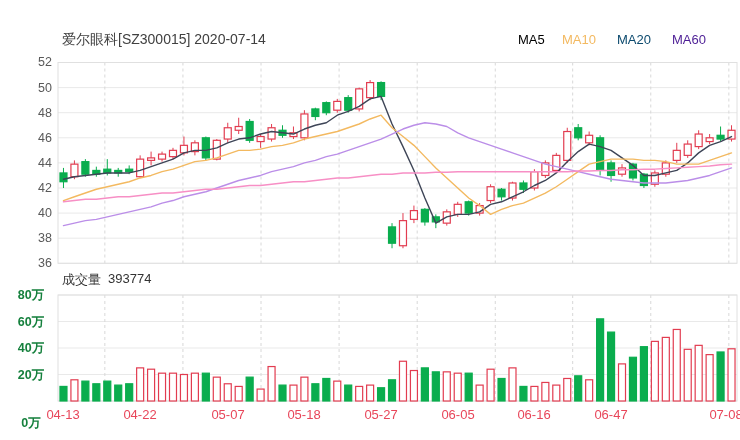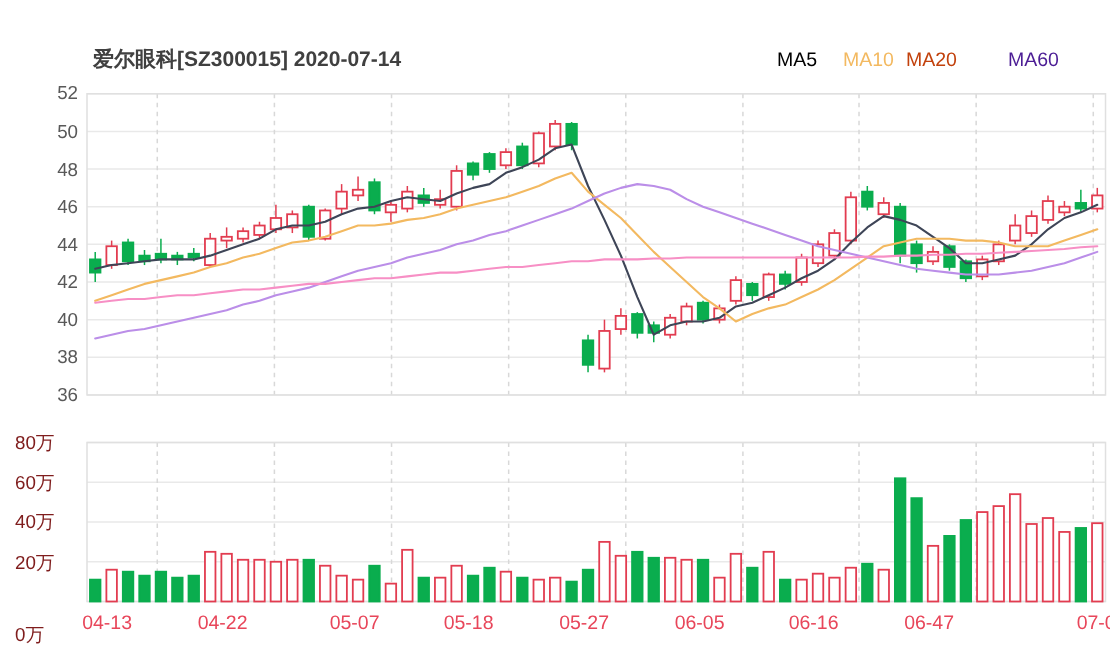--- a/index.html
+++ b/index.html
@@ -1,24 +1,24 @@
 <!DOCTYPE html>
 <html><head>
 <meta charset="utf-8">
 <style>
   html,body{margin:0;padding:0;background:#fff;}
   .chart-root{position:relative;width:740px;height:440px;background:#fff;overflow:hidden;
     font-family:"Liberation Sans","DejaVu Sans",sans-serif;}
   .abs{position:absolute;white-space:nowrap;}
-  .title{left:62px;top:31px;font-size:14px;color:#404040;font-weight:bold;}
+  .title{left:62px;top:31px;font-size:14px;color:#404040;}
   .legend-item{top:32px;font-size:13px;font-weight:500;}
   .vol-header{left:62px;top:271px;font-size:13px;color:#333;display:flex;gap:7px;}
   .ylab{width:32px;text-align:right;font-size:12.5px;color:#595959;height:16px;line-height:16px;}
-  .vlab{left:10px;width:42px;text-align:left;font-size:12.5px;color:#7f1d1d;height:16px;line-height:16px;}
-  .xlab{width:50px;text-align:right;top:407px;font-size:13px;color:#e8465a;height:16px;line-height:16px;}
+  .vlab{left:10px;width:42px;text-align:center;font-size:12.5px;color:#15803d;height:16px;line-height:16px;font-weight:bold;}
+  .xlab{width:50px;text-align:center;top:407px;font-size:13px;color:#e8465a;height:16px;line-height:16px;}
   svg{position:absolute;left:0;top:0;}
 </style>
 </head>
 <body>
 
 <div class="chart-root">
 
   <svg id="chart" width="740" height="440">
       <line x1="58" x2="737" y1="62.5" y2="62.5" stroke="#e9e9e9" stroke-width="1"></line>
       <line x1="58" x2="737" y1="87.6" y2="87.6" stroke="#e9e9e9" stroke-width="1"></line>
@@ -243,33 +243,37 @@
       <polyline points="63.475806451612904,179.21499999999997 74.4274193548387,176.70500000000004 85.37903225806451,175.45 96.33064516129032,174.195 107.28225806451613,172.93999999999997 118.23387096774194,172.93999999999997 129.18548387096774,172.93999999999997 140.13709677419354,170.43 151.08870967741933,166.66499999999996 162.04032258064515,162.9 172.99193548387098,159.13500000000005 183.94354838709677,152.86000000000004 194.89516129032256,150.35000000000002 205.84677419354838,150.35000000000002 216.79838709677418,147.83999999999997 227.75,142.82 238.7016129032258,139.055 249.65322580645162,137.8 260.60483870967744,134.03500000000003 271.55645161290323,131.525 282.508064516129,132.78000000000003 293.4596774193548,134.03500000000003 304.4112903225806,129.015 315.36290322580646,125.25 326.31451612903226,122.73999999999997 337.26612903225805,115.21000000000004 348.21774193548384,111.445 359.1693548387097,106.42500000000001 370.1209677419355,98.89499999999998 381.0725806451613,96.38500000000005 392.0241935483871,123.99499999999998 402.97580645161287,146.58500000000004 413.9274193548387,170.43 424.8790322580645,198.03999999999996 435.8306451612903,223.14 446.7822580645161,216.86499999999998 457.7338709677419,214.35500000000002 468.68548387096774,214.35500000000002 479.63709677419354,211.845 490.58870967741933,204.31499999999997 501.5403225806451,201.80500000000004 512.491935483871,196.78500000000005 523.4435483870968,191.76499999999996 534.3951612903226,185.48999999999995 545.3467741935483,180.46999999999997 556.2983870967741,172.93999999999997 567.25,161.64499999999998 578.2016129032257,151.60500000000002 589.1532258064516,144.075 600.1048387096774,146.58500000000004 611.0564516129032,150.35000000000002 622.008064516129,157.88000000000002 632.9596774193548,165.41000000000003 643.9112903225806,175.45 654.8629032258065,175.45 665.8145161290322,172.93999999999997 676.766129032258,170.43 687.7177419354839,162.9 698.6693548387096,152.86000000000004 709.6209677419355,145.33000000000004 720.5725806451612,141.56499999999997 731.5241935483871,136.545" fill="none" stroke="#3e4557" stroke-width="1.4" stroke-linejoin="round" stroke-linecap="round"></polyline>
       <polyline points="63.475806451612904,200.55 74.4274193548387,196.78500000000005 85.37903225806451,193.01999999999998 96.33064516129032,189.25500000000002 107.28225806451613,186.745 118.23387096774194,184.23500000000004 129.18548387096774,181.72500000000002 140.13709677419354,177.96000000000004 151.08870967741933,175.45 162.04032258064515,171.68500000000006 172.99193548387098,169.175 183.94354838709677,165.41000000000003 194.89516129032256,161.64499999999998 205.84677419354838,160.39 216.79838709677418,157.88000000000002 227.75,154.11499999999995 238.7016129032258,150.35000000000002 249.65322580645162,150.35000000000002 260.60483870967744,149.09499999999997 271.55645161290323,146.58500000000004 282.508064516129,145.33000000000004 293.4596774193548,142.82 304.4112903225806,139.055 315.36290322580646,136.545 326.31451612903226,134.03500000000003 337.26612903225805,131.525 348.21774193548384,127.76000000000003 359.1693548387097,123.99499999999998 370.1209677419355,118.975 381.0725806451613,115.21000000000004 392.0241935483871,127.76000000000003 402.97580645161287,136.545 413.9274193548387,145.33000000000004 424.8790322580645,156.625 435.8306451612903,167.92 446.7822580645161,177.96000000000004 457.7338709677419,188 468.68548387096774,198.03999999999996 479.63709677419354,205.57 490.58870967741933,214.35500000000002 501.5403225806451,209.33500000000004 512.491935483871,205.57 523.4435483870968,203.06000000000003 534.3951612903226,198.03999999999996 545.3467741935483,193.01999999999998 556.2983870967741,186.745 567.25,179.21499999999997 578.2016129032257,171.68500000000006 589.1532258064516,164.15500000000003 600.1048387096774,161.64499999999998 611.0564516129032,159.13500000000005 622.008064516129,159.13500000000005 632.9596774193548,159.13500000000005 643.9112903225806,160.39 654.8629032258065,160.39 665.8145161290322,161.64499999999998 676.766129032258,164.15500000000003 687.7177419354839,164.15500000000003 698.6693548387096,164.15500000000003 709.6209677419355,160.39 720.5725806451612,156.625 731.5241935483871,152.86000000000004" fill="none" stroke="#f3b960" stroke-width="1.4" stroke-linejoin="round" stroke-linecap="round"></polyline>
       <polyline points="63.475806451612904,225.65 74.4274193548387,223.14 85.37903225806451,220.63000000000002 96.33064516129032,219.375 107.28225806451613,216.86499999999998 118.23387096774194,214.35500000000002 129.18548387096774,211.845 140.13709677419354,209.33500000000004 151.08870967741933,206.82500000000002 162.04032258064515,203.06000000000003 172.99193548387098,200.55 183.94354838709677,196.78500000000005 194.89516129032256,194.275 205.84677419354838,191.76499999999996 216.79838709677418,188 227.75,184.23500000000004 238.7016129032258,180.46999999999997 249.65322580645162,177.96000000000004 260.60483870967744,175.45 271.55645161290323,171.68500000000006 282.508064516129,169.175 293.4596774193548,166.66499999999996 304.4112903225806,162.9 315.36290322580646,160.39 326.31451612903226,156.625 337.26612903225805,154.11499999999995 348.21774193548384,150.35000000000002 359.1693548387097,146.58500000000004 370.1209677419355,142.82 381.0725806451613,139.055 392.0241935483871,134.03500000000003 402.97580645161287,129.015 413.9274193548387,125.25 424.8790322580645,122.73999999999997 435.8306451612903,123.99499999999998 446.7822580645161,126.50500000000002 457.7338709677419,132.78000000000003 468.68548387096774,137.8 479.63709677419354,141.56499999999997 490.58870967741933,145.33000000000004 501.5403225806451,149.09499999999997 512.491935483871,152.86000000000004 523.4435483870968,156.625 534.3951612903226,160.39 545.3467741935483,164.15500000000003 556.2983870967741,166.66499999999996 567.25,169.175 578.2016129032257,171.68500000000006 589.1532258064516,174.195 600.1048387096774,176.70500000000004 611.0564516129032,179.21499999999997 622.008064516129,180.46999999999997 632.9596774193548,181.72500000000002 643.9112903225806,182.98000000000002 654.8629032258065,182.98000000000002 665.8145161290322,182.98000000000002 676.766129032258,181.72500000000002 687.7177419354839,180.46999999999997 698.6693548387096,177.96000000000004 709.6209677419355,175.45 720.5725806451612,171.68500000000006 731.5241935483871,167.92" fill="none" stroke="#bb8ee8" stroke-width="1.4" stroke-linejoin="round" stroke-linecap="round"></polyline>
       <polyline points="63.475806451612904,201.80500000000004 74.4274193548387,200.55 85.37903225806451,199.295 96.33064516129032,199.295 107.28225806451613,198.03999999999996 118.23387096774194,196.78500000000005 129.18548387096774,196.78500000000005 140.13709677419354,195.53000000000003 151.08870967741933,194.275 162.04032258064515,193.01999999999998 172.99193548387098,193.01999999999998 183.94354838709677,191.76499999999996 194.89516129032256,190.51000000000005 205.84677419354838,189.25500000000002 216.79838709677418,189.25500000000002 227.75,188 238.7016129032258,186.745 249.65322580645162,185.48999999999995 260.60483870967744,185.48999999999995 271.55645161290323,184.23500000000004 282.508064516129,182.98000000000002 293.4596774193548,181.72500000000002 304.4112903225806,181.72500000000002 315.36290322580646,180.46999999999997 326.31451612903226,179.21499999999997 337.26612903225805,177.96000000000004 348.21774193548384,177.96000000000004 359.1693548387097,176.70500000000004 370.1209677419355,175.45 381.0725806451613,174.195 392.0241935483871,174.195 402.97580645161287,172.93999999999997 413.9274193548387,172.93999999999997 424.8790322580645,172.93999999999997 435.8306451612903,172.3125 446.7822580645161,172.3125 457.7338709677419,171.68500000000006 468.68548387096774,171.68500000000006 479.63709677419354,171.68500000000006 490.58870967741933,171.68500000000006 501.5403225806451,171.68500000000006 512.491935483871,171.68500000000006 523.4435483870968,171.68500000000006 534.3951612903226,171.68500000000006 545.3467741935483,171.68500000000006 556.2983870967741,171.68500000000006 567.25,171.68500000000006 578.2016129032257,171.0575 589.1532258064516,171.0575 600.1048387096774,170.43 611.0564516129032,170.43 622.008064516129,169.80249999999995 632.9596774193548,169.80249999999995 643.9112903225806,169.175 654.8629032258065,169.175 665.8145161290322,168.54750000000004 676.766129032258,167.92 687.7177419354839,167.29250000000002 698.6693548387096,166.66499999999996 709.6209677419355,166.03750000000002 720.5725806451612,164.78249999999997 731.5241935483871,164.15500000000003" fill="none" stroke="#f78fc5" stroke-width="1.4" stroke-linejoin="round" stroke-linecap="round"></polyline>
     </svg>
 
   <div class="abs title">爱尔眼科[SZ300015] 2020-07-14</div>
 
   <span class="abs legend-item" style="left: 518px; color: #000000;">MA5</span>
   <span class="abs legend-item" style="left: 562px; color: rgb(243, 185, 96);">MA10</span>
-  <span class="abs legend-item" style="left: 604px; color: #c2410c;">MA20</span>
+  <span class="abs legend-item" style="left: 617px; color: #0c4a6e;">MA20</span>
   <span class="abs legend-item" style="left: 672px; color: #4c1d95;">MA60</span>
 
   <span class="abs ylab" style="left:20px;top:54px">52</span>
   <span class="abs ylab" style="left:20px;top:80px">50</span>
   <span class="abs ylab" style="left:20px;top:105px">48</span>
   <span class="abs ylab" style="left:20px;top:130px">46</span>
   <span class="abs ylab" style="left:20px;top:155px">44</span>
   <span class="abs ylab" style="left:20px;top:180px">42</span>
   <span class="abs ylab" style="left:20px;top:205px">40</span>
   <span class="abs ylab" style="left:20px;top:230px">38</span>
   <span class="abs ylab" style="left:20px;top:255px">36</span>
 
+  <div class="abs vol-header">
+    <span>成交量</span>
+    <span>393774</span>
+  </div>
 
   <span class="abs vlab" style="top:287px">80万</span>
   <span class="abs vlab" style="top:313.5px">60万</span>
   <span class="abs vlab" style="top:340px">40万</span>
   <span class="abs vlab" style="top:366.5px">20万</span>
   <span class="abs vlab" style="top:415px">0万</span>
 
   <span class="abs xlab" style="left:38px">04-13</span>
   <span class="abs xlab" style="left:115px">04-22</span>
   <span class="abs xlab" style="left:203px">05-07</span>

